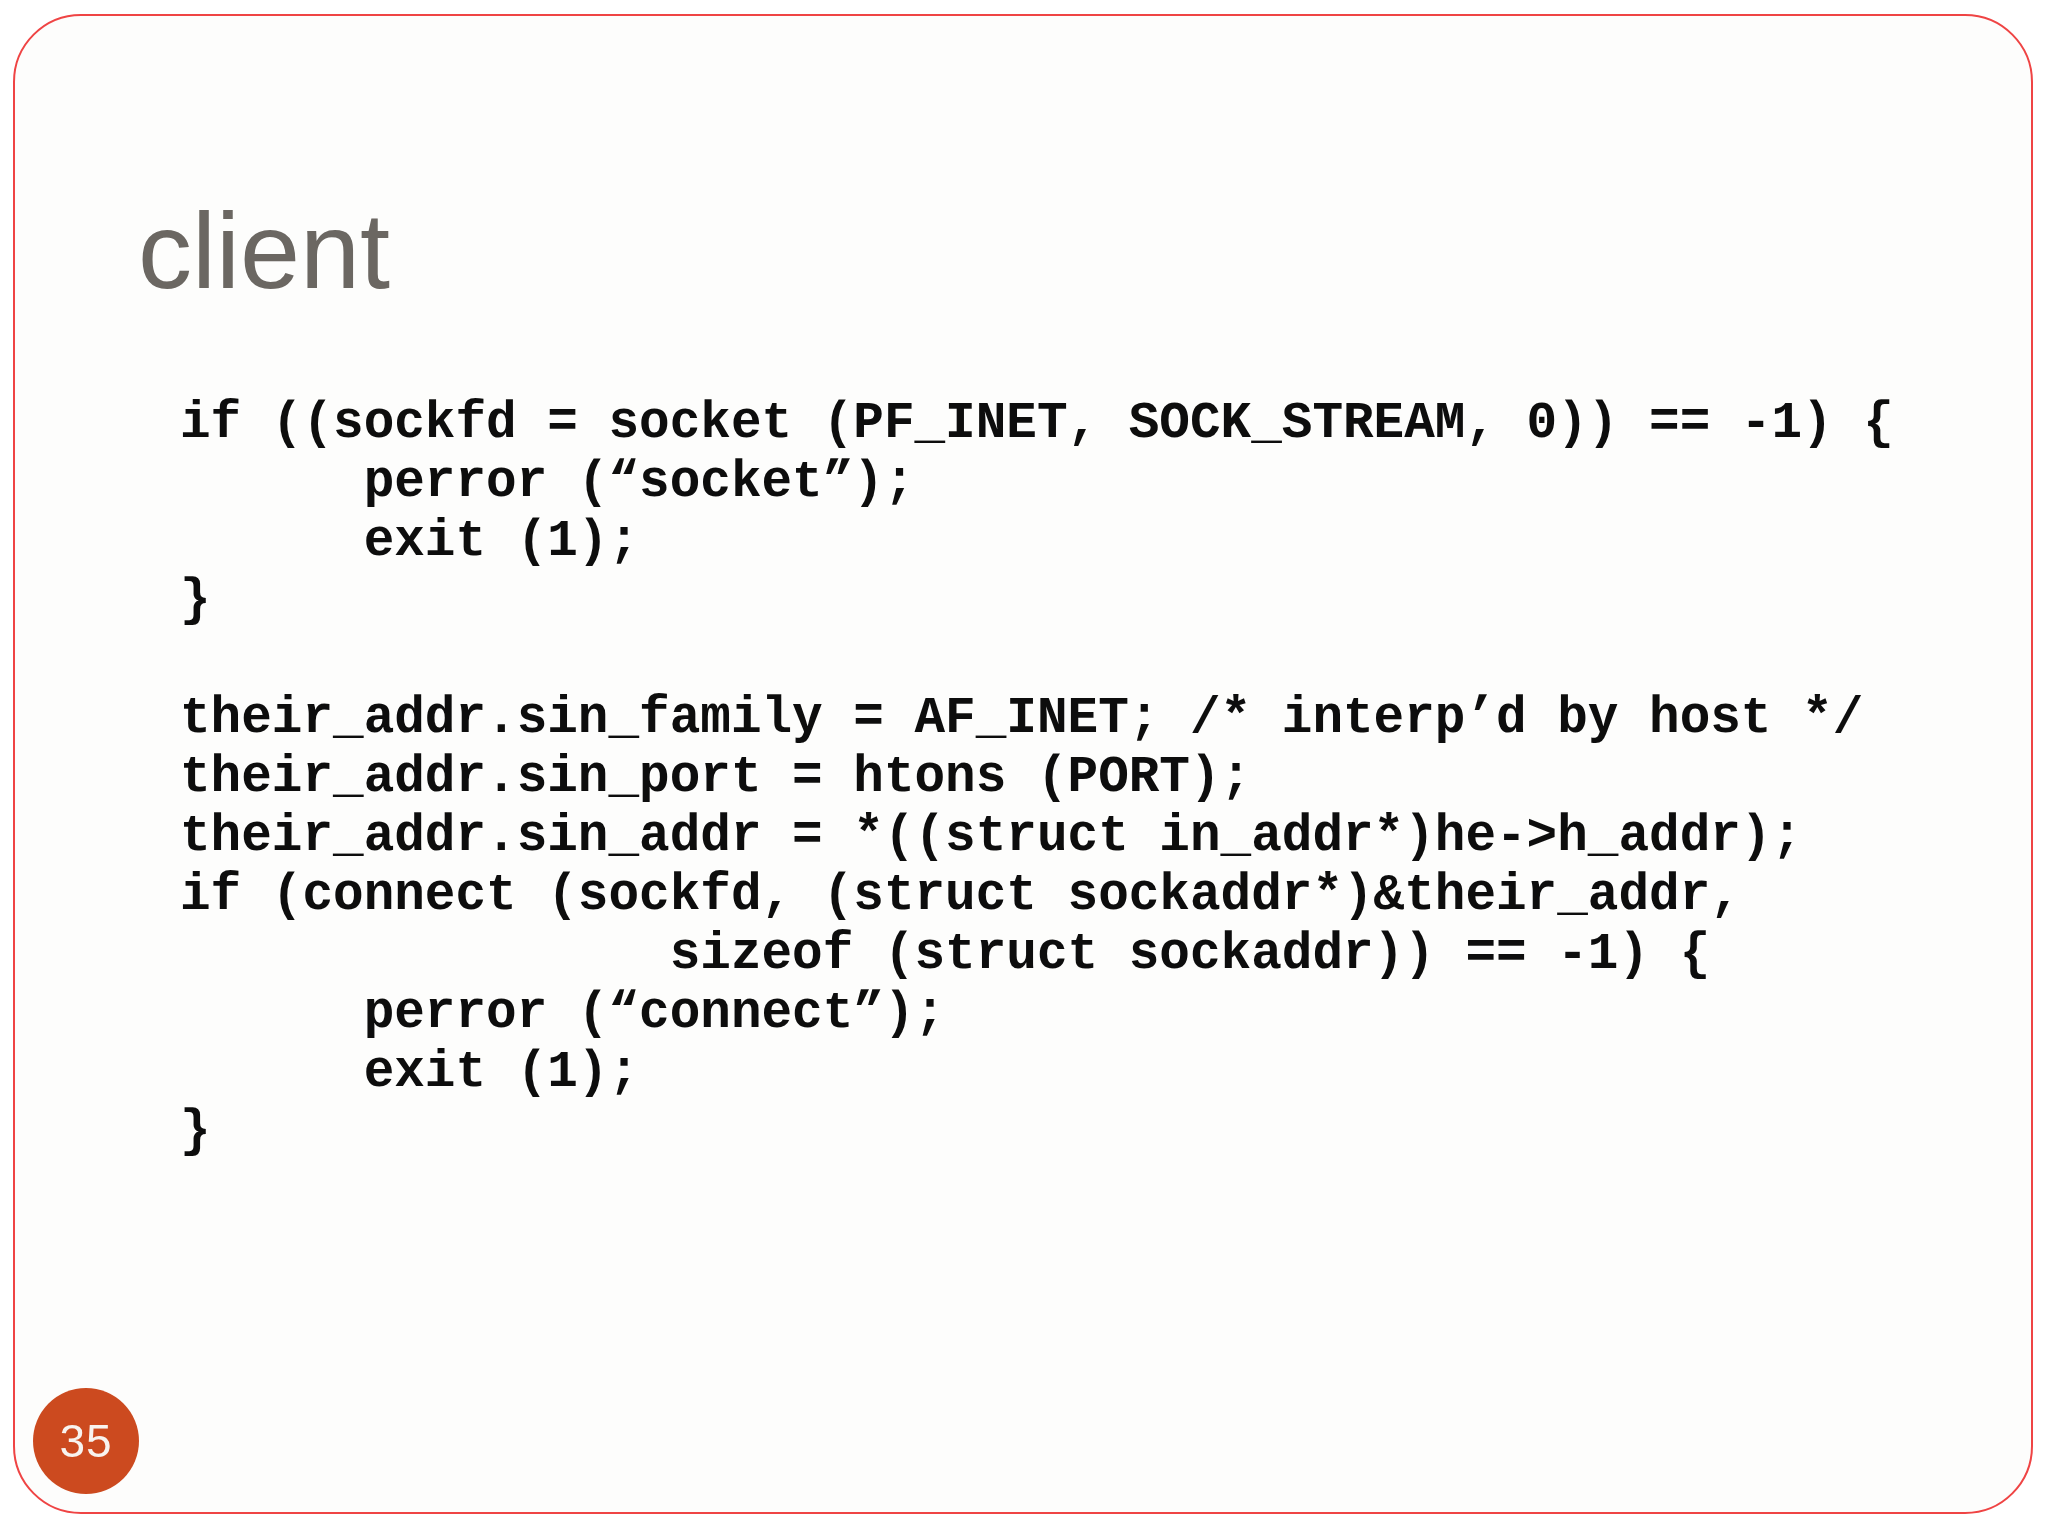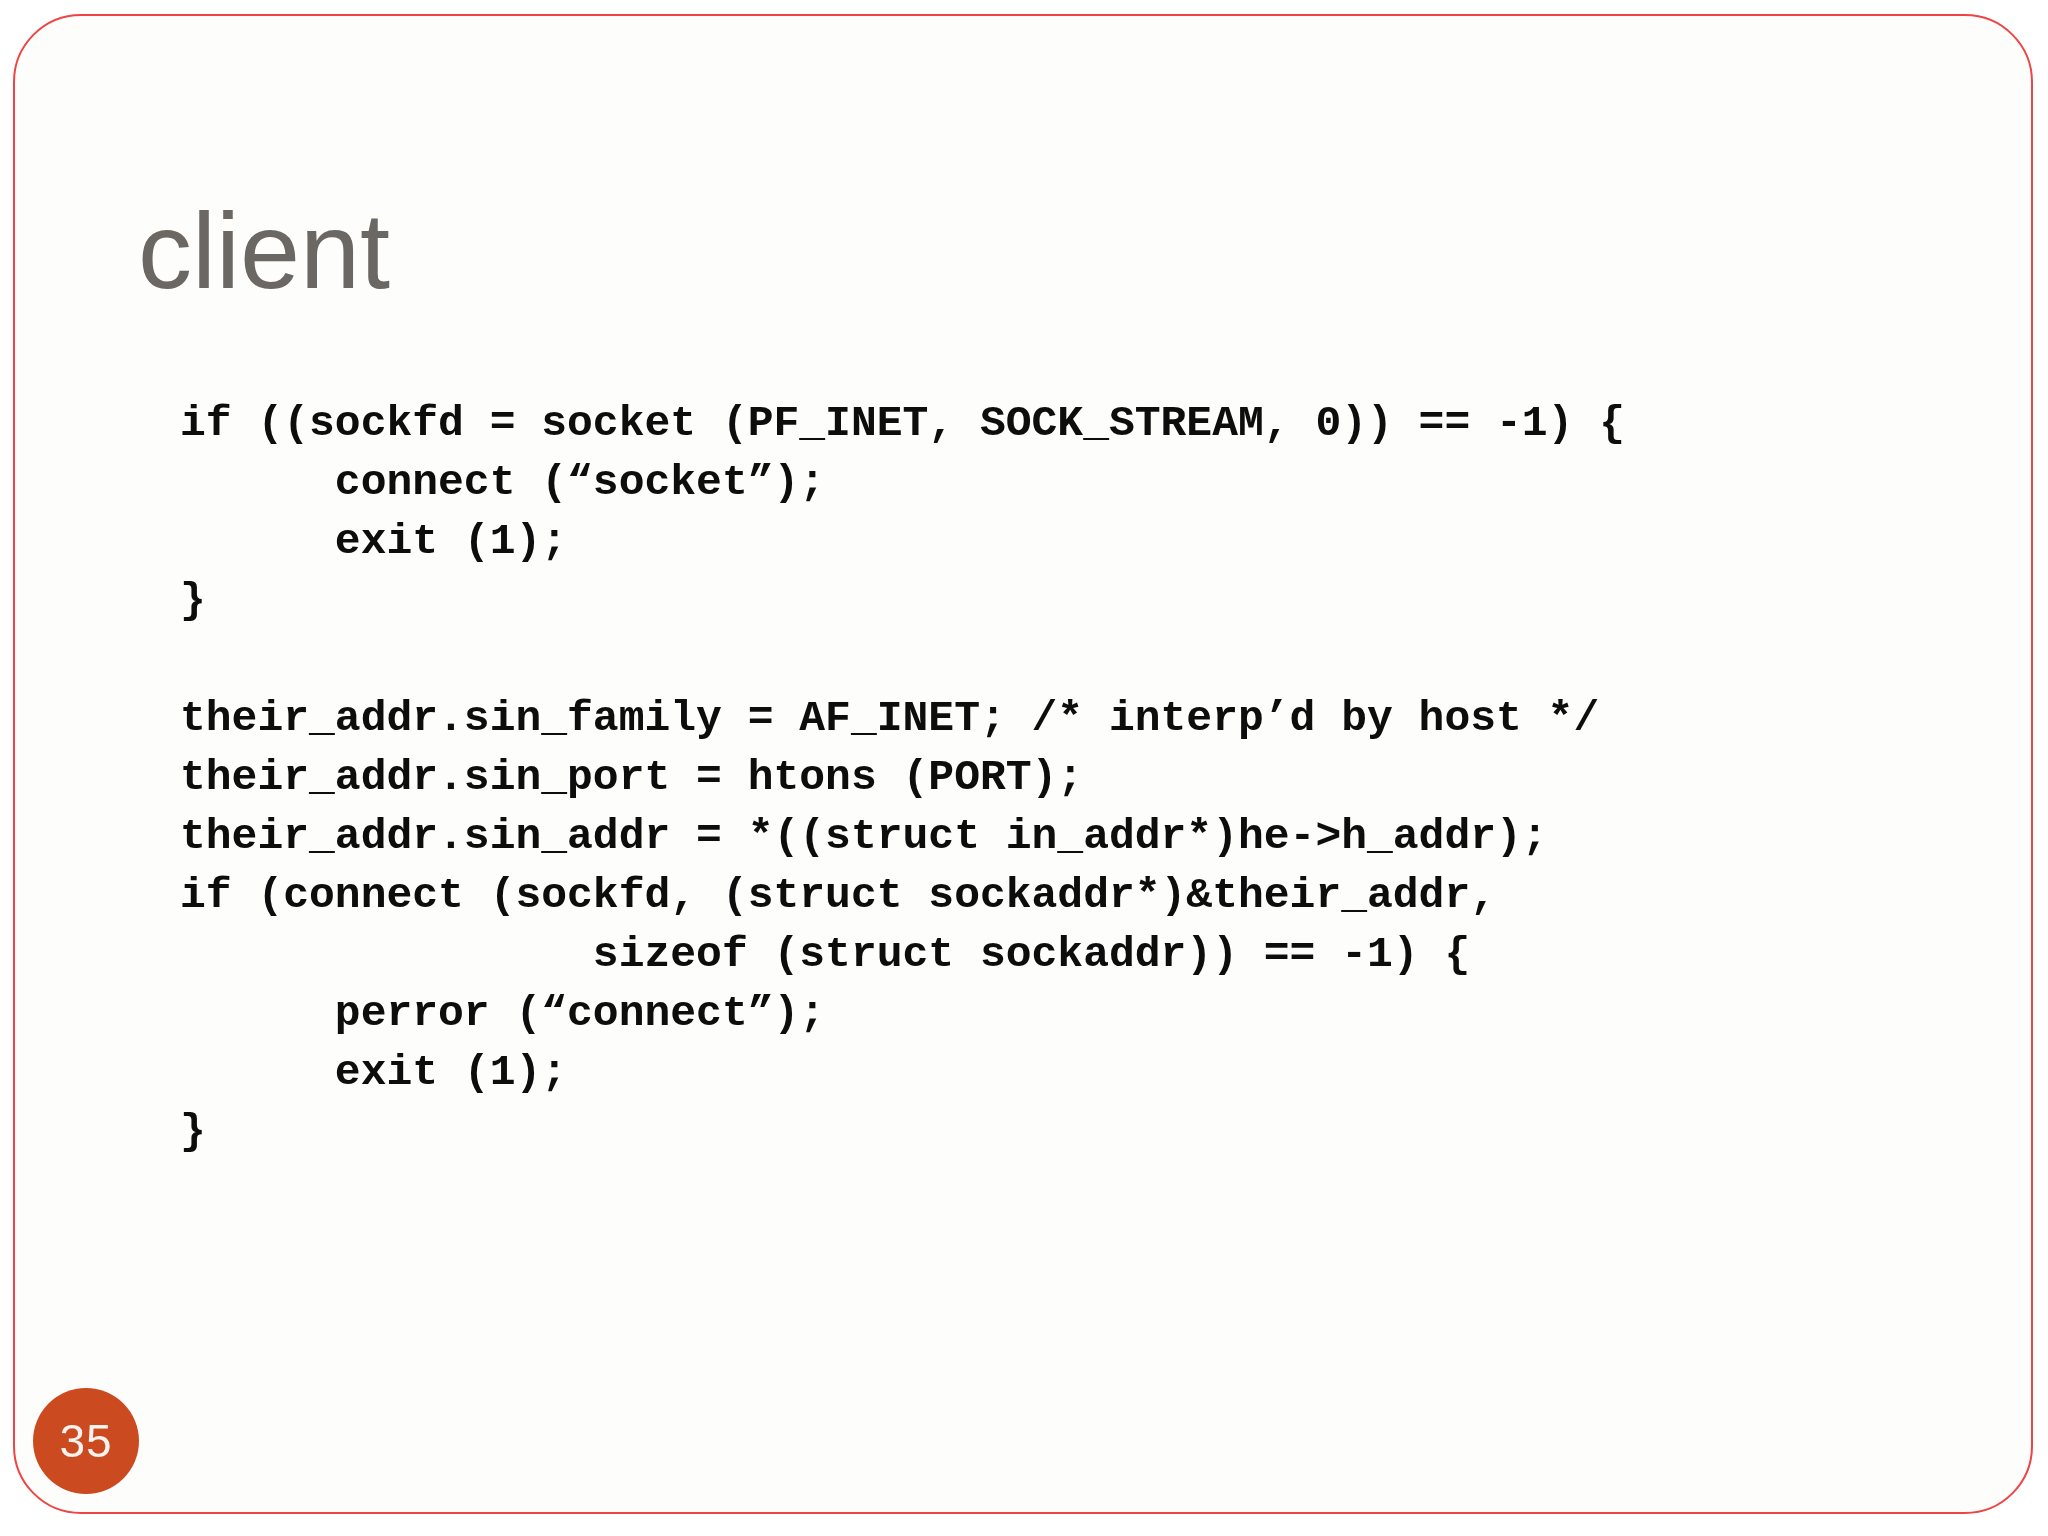--- a/index.html
+++ b/index.html
@@ -31,21 +31,21 @@
     line-height: 1.05;
     color: #6b6762;
     letter-spacing: 0px;
   }
   .code-block {
     position: absolute;
     left: 165px;
     top: 378px;
     font-family: "Liberation Mono", "DejaVu Sans Mono", monospace;
     font-weight: bold;
-    font-size: 43px;
+    font-size: 51px;
     color: #0d0d0d;
   }
   .code-line {
     white-space: pre;
     height: 59px;
     line-height: 59px;
   }
   .page-badge {
     position: absolute;
     left: 33px;
@@ -68,21 +68,21 @@
   }
 </style>
 </head>
 <body>
 
 <div class="slide-frame">
   <div class="slide-title">client</div>
 
   <div class="code-block">
     <div class="code-line">if ((sockfd = socket (PF_INET, SOCK_STREAM, 0)) == -1) {</div>
-    <div class="code-line">      connect (“socket”);</div>
+    <div class="code-line">      perror (“socket”);</div>
     <div class="code-line">      exit (1);</div>
     <div class="code-line">}</div>
     <div class="code-line"></div>
     <div class="code-line">their_addr.sin_family = AF_INET; /* interp’d by host */</div>
     <div class="code-line">their_addr.sin_port = htons (PORT);</div>
     <div class="code-line">their_addr.sin_addr = *((struct in_addr*)he-&gt;h_addr);</div>
     <div class="code-line">if (connect (sockfd, (struct sockaddr*)&amp;their_addr,</div>
     <div class="code-line">                sizeof (struct sockaddr)) == -1) {</div>
     <div class="code-line">      perror (“connect”);</div>
     <div class="code-line">      exit (1);</div>

